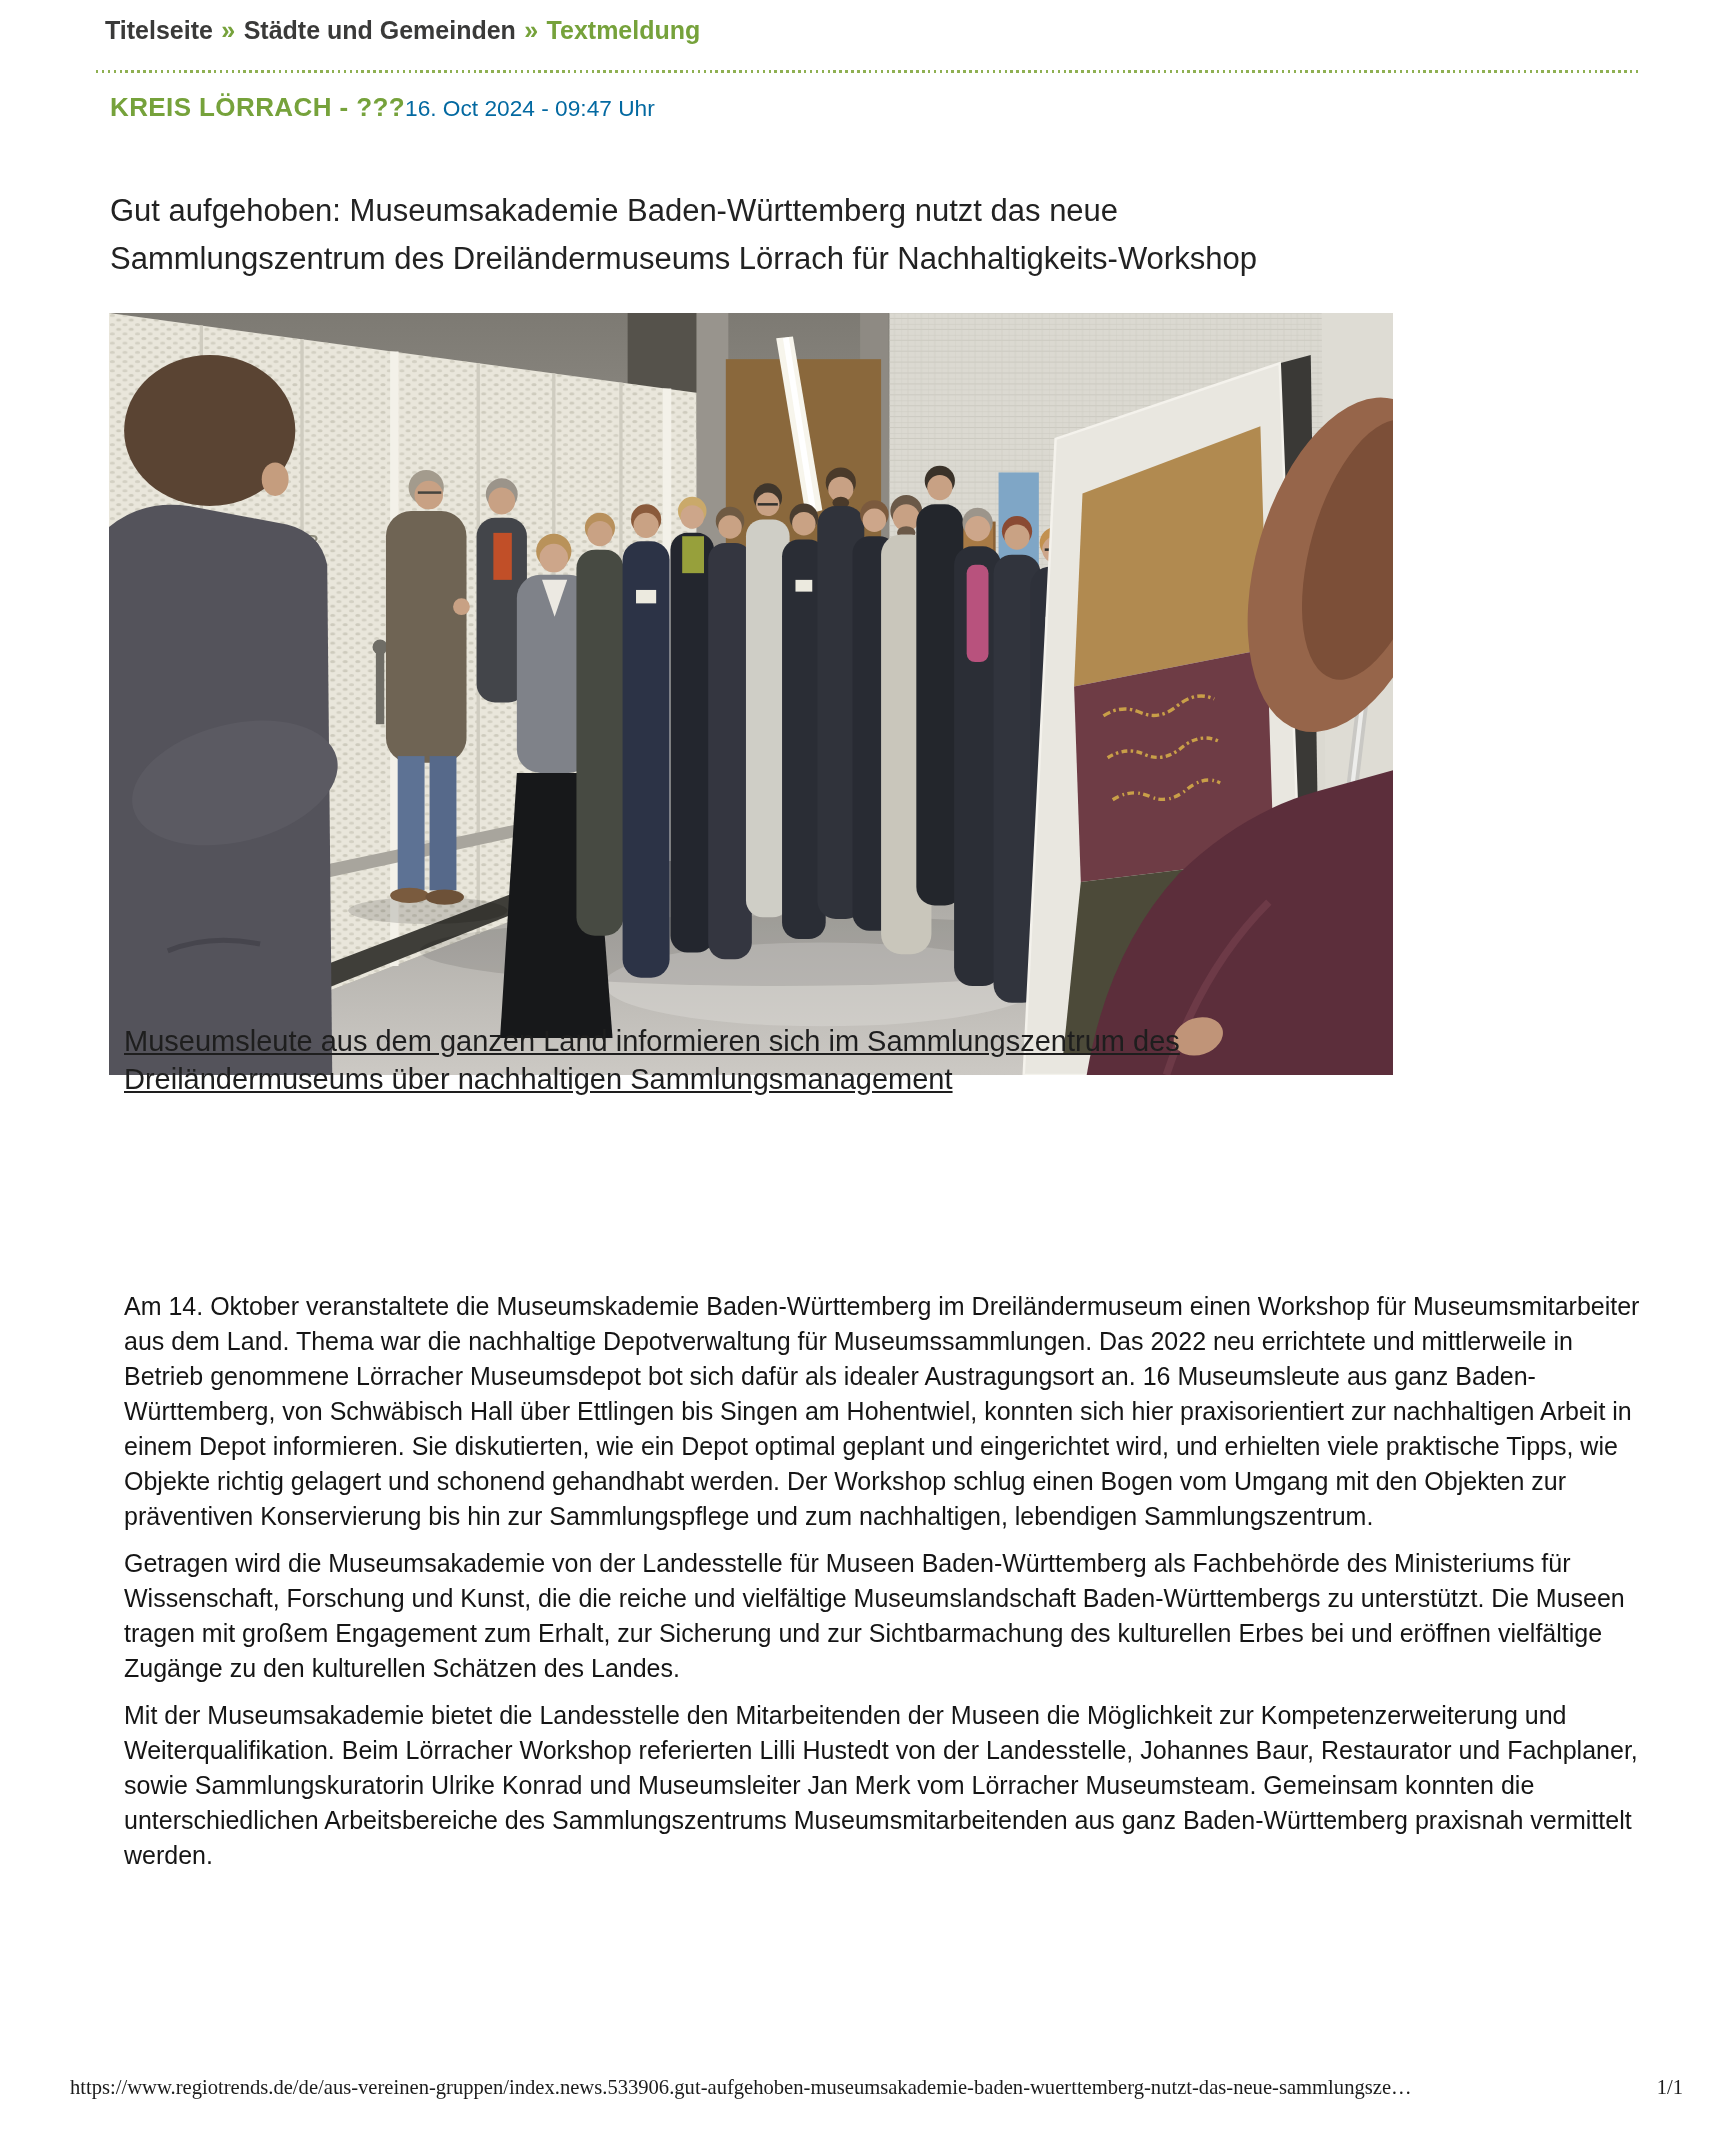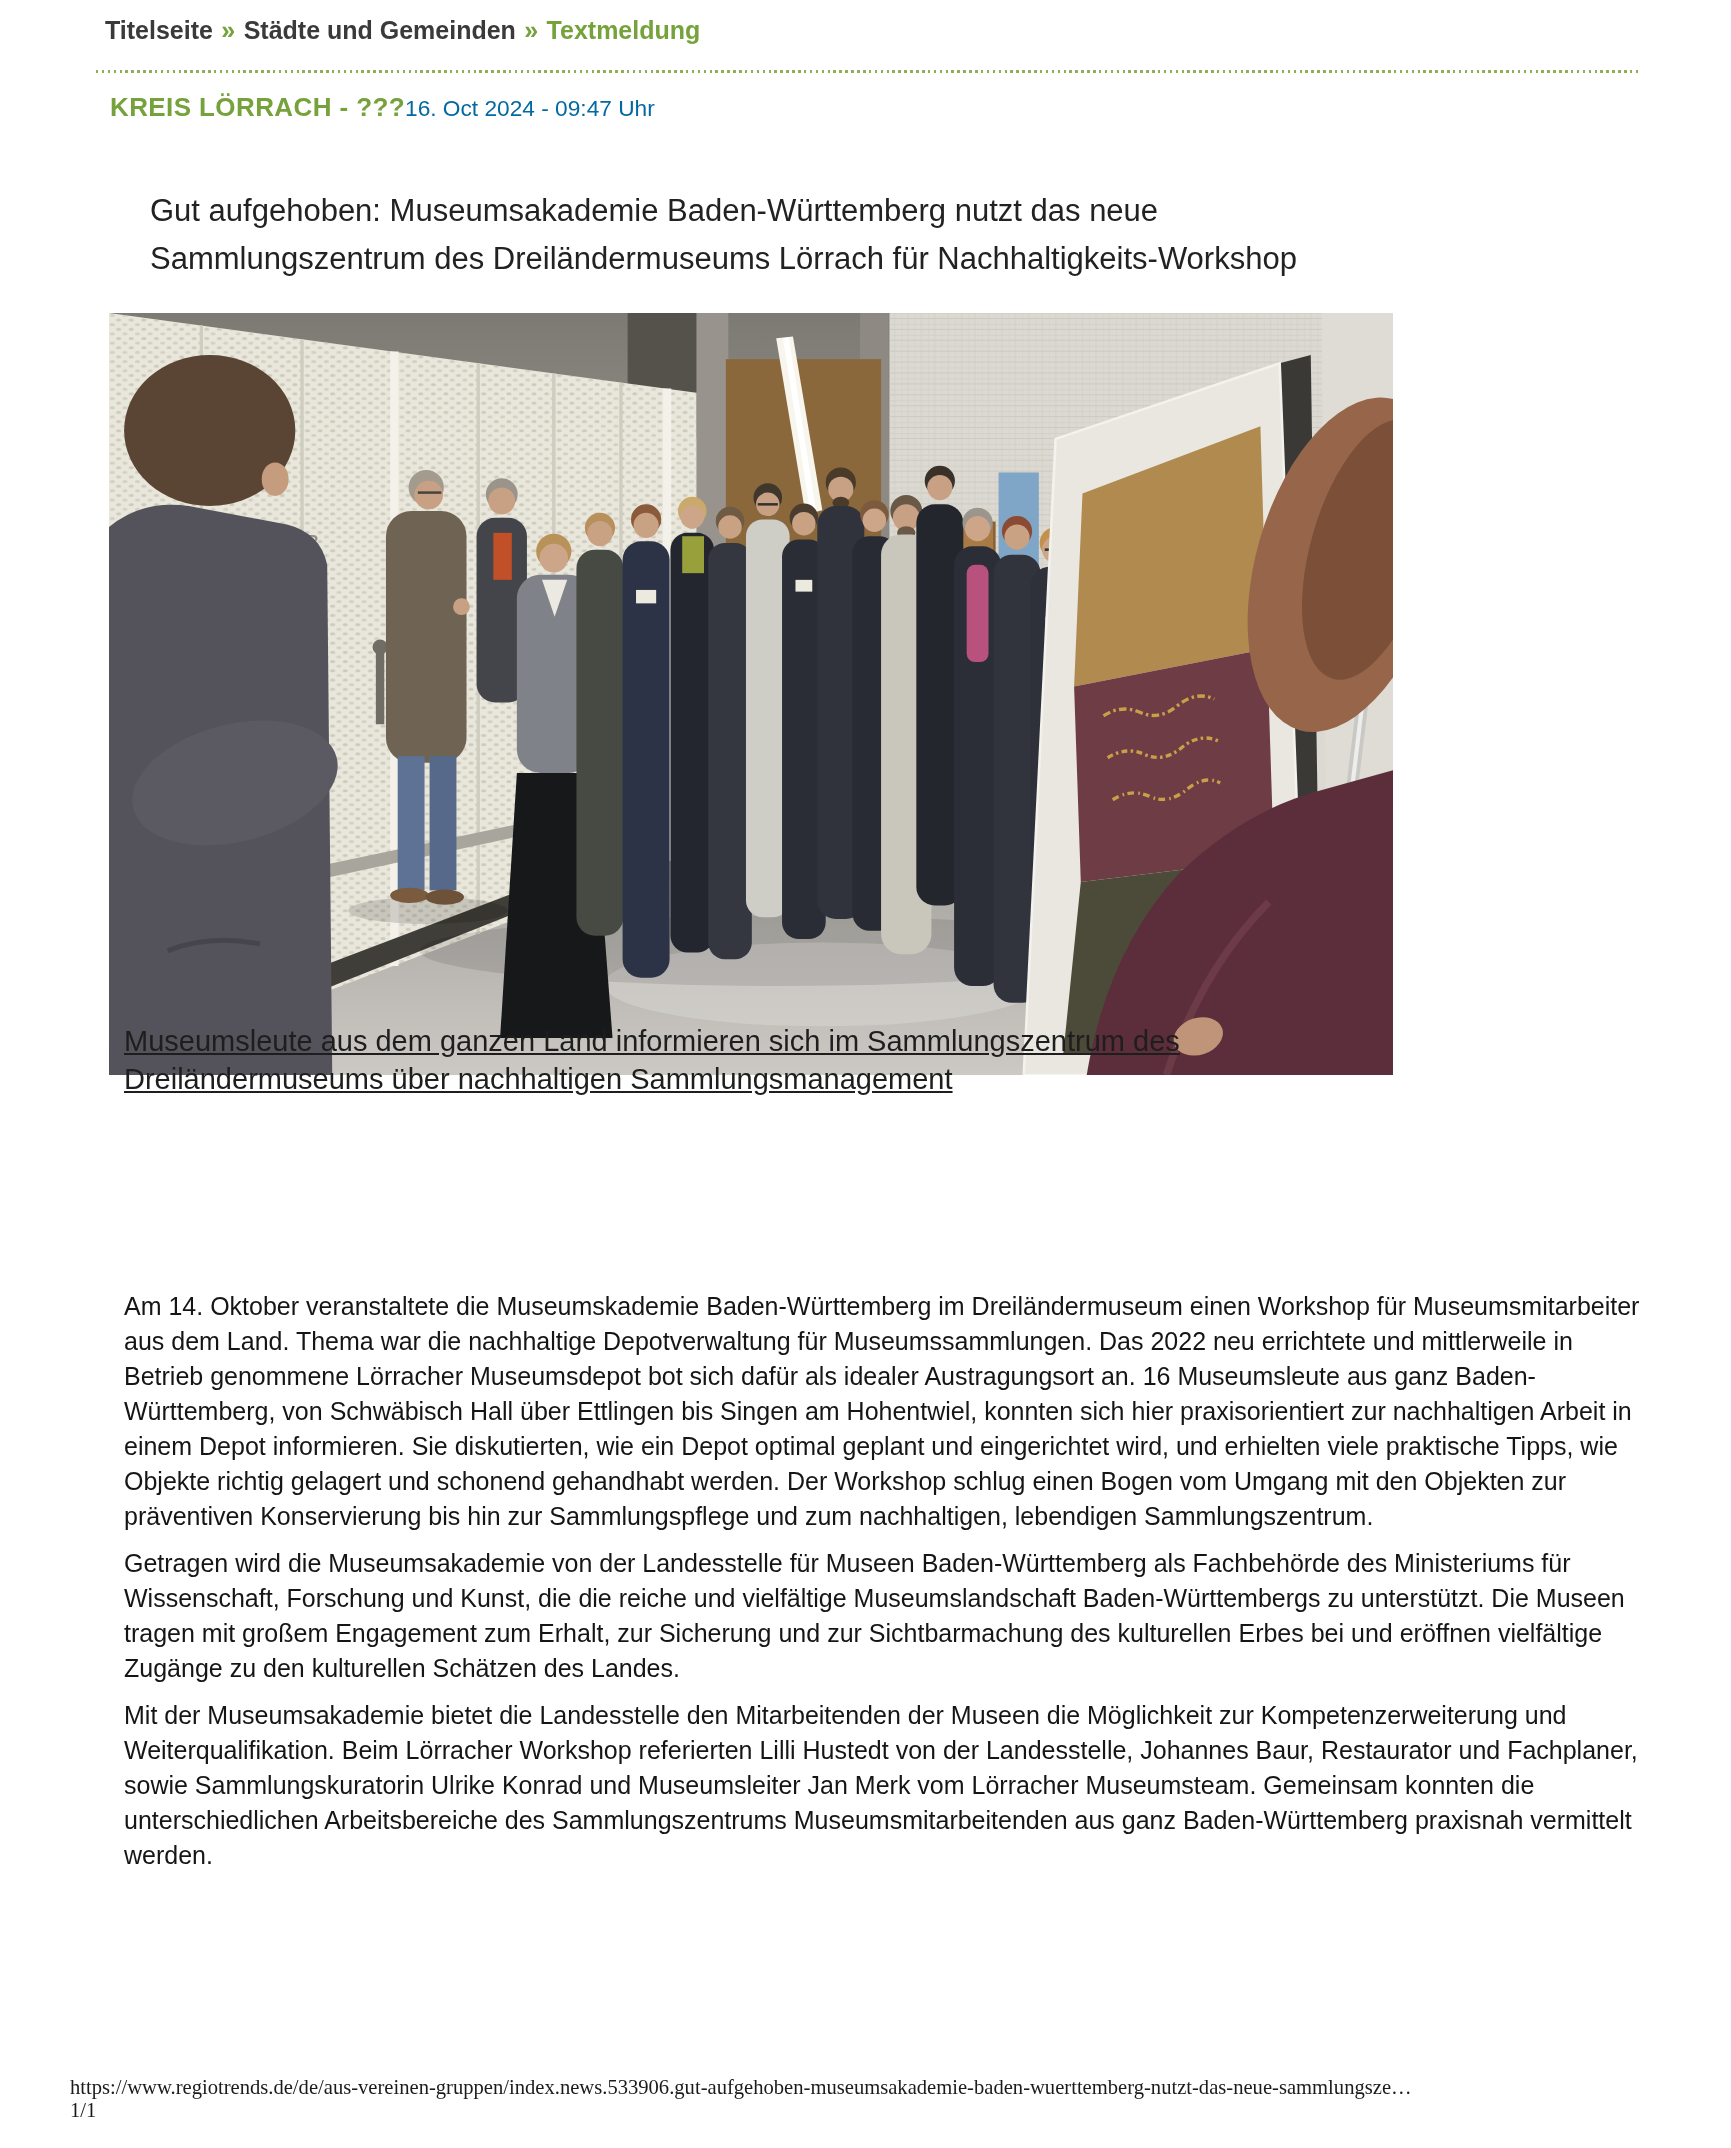--- a/index.html
+++ b/index.html
@@ -8,29 +8,29 @@
     font-family:"Liberation Sans", sans-serif;color:#1e1e1e;overflow:hidden;
   }
   .breadcrumb{position:absolute;left:105px;top:16px;font-size:25px;font-weight:700;color:#3a3a39;white-space:nowrap;}
   .breadcrumb .sep{color:#76a23b;margin:0 8.4px;}
   .breadcrumb .current{color:#76a23b;}
   .dotline{position:absolute;left:96px;right:92px;top:70px;height:2.5px;
     background-image:repeating-linear-gradient(90deg,#8fb052 0 2.5px,transparent 2.5px 5.9px);}
   .kicker-row{position:absolute;left:110px;right:79px;top:92px;display:flex;justify-content:flex-start;align-items:baseline;}
   .kicker{font-size:26px;font-weight:700;color:#76a23b;letter-spacing:0.4px;}
   .date{font-size:22.7px;color:#0369a1;}
-  .headline{position:absolute;left:110px;top:166px;width:1267px;font-size:31px;font-weight:400;color:#222222;line-height:48px;margin-left:40px;}
+  .headline{position:absolute;left:110px;top:166px;width:1267px;font-size:31px;font-weight:400;color:#222222;line-height:48px;}
   .photo-wrap{position:absolute;left:109px;top:313px;width:1284px;height:762px;background:#8f8c85;overflow:hidden;}
   .photo-wrap svg{display:block;}
   .caption{position:absolute;left:124px;top:1022px;width:1269px;font-size:29px;line-height:38px;color:#1e1e1e;text-decoration:underline;}
   .caption .credit{display:block;}
   .body-text{position:absolute;left:112px;top:1277px;width:1541px;font-size:25px;line-height:35px;color:#151515;}
   .body-text p{margin:12px;}
   .footer{position:absolute;left:70px;width:1613px;top:2076px;display:flex;justify-content:space-between;
-    font-family:"Liberation Serif", serif;font-size:20.6px;color:#1b1b1b;white-space:nowrap;flex-direction:column;}
+    font-family:"Liberation Serif", serif;font-size:20.6px;color:#1b1b1b;white-space:nowrap;}
   .footer .url{overflow:hidden;}
 </style>
 </head>
 <body>
 
 <div class="breadcrumb">
   <span>Titelseite</span><span class="sep">»</span><span>Städte und Gemeinden</span><span class="sep">»</span><span class="current">Textmeldung</span>
 </div>
 
 <div class="dotline"></div>

